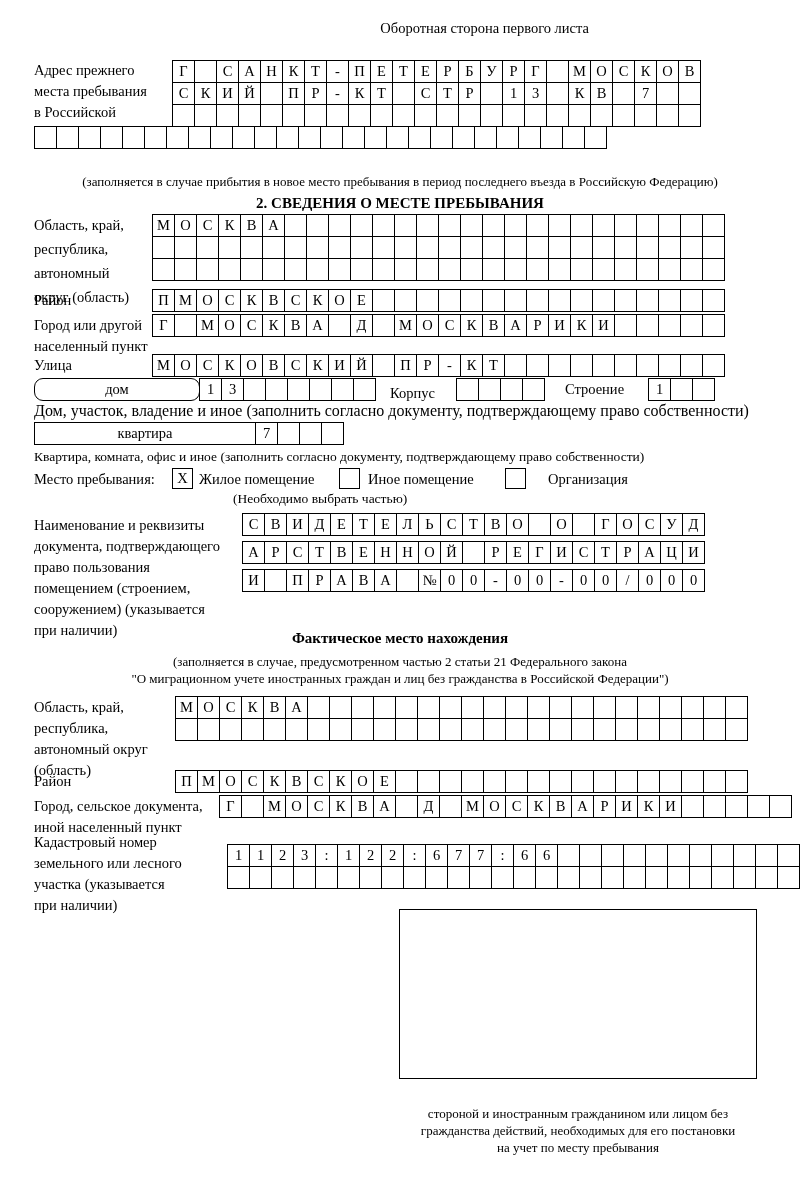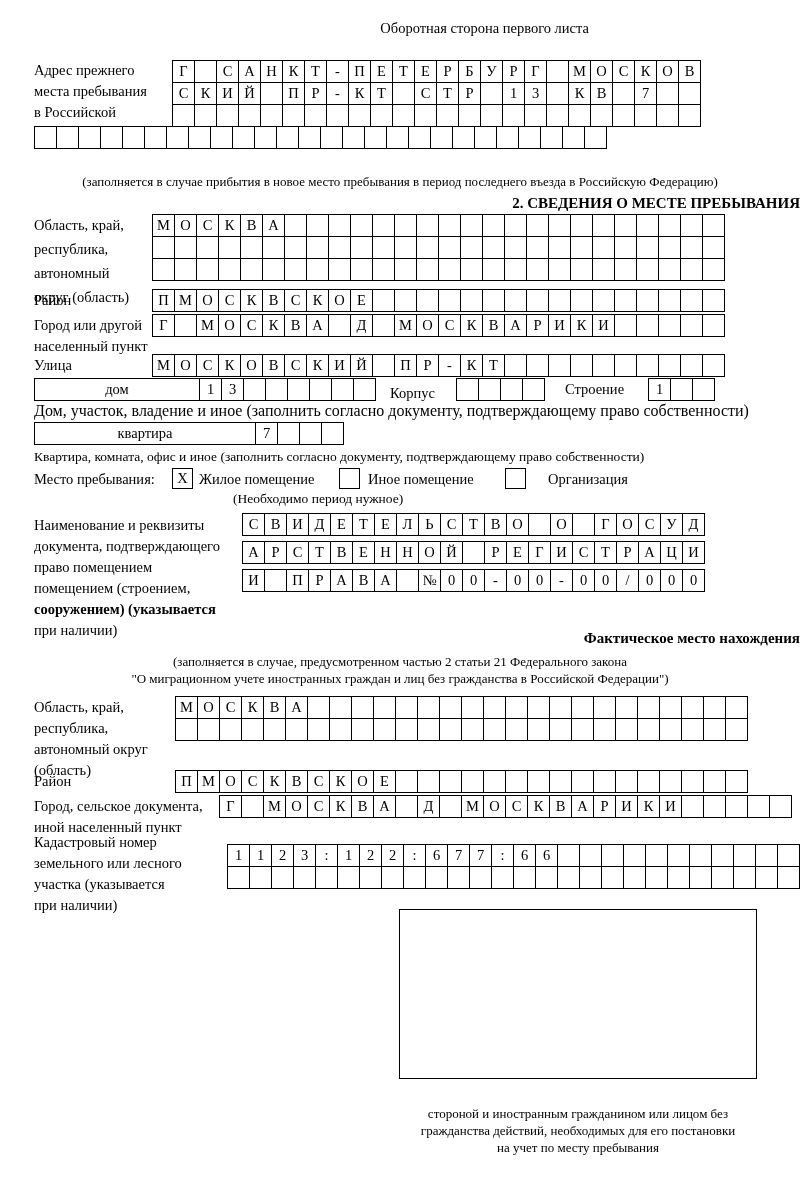--- a/index.html
+++ b/index.html
@@ -32,21 +32,21 @@
     font-size: 14.5px;
     line-height: 19px;
     white-space: nowrap;
   }
   .ctr {
     position: absolute;
     text-align: center;
     font-size: 14.5px;
     line-height: 18px;
   }
-  .bold { font-weight: bold; text-align: right; }
+  .bold { font-weight: bold; }
   .boxrow {
     position: absolute;
     display: flex;
   }
   .cell {
     width: 23px;
     height: 23px;
     border: 1px solid #000;
     margin-right: -1px;
     box-sizing: border-box;
@@ -387,21 +387,21 @@
       <div class="cell"></div>
       <div class="cell"></div>
       <div class="cell"></div>
       <div class="cell"></div>
       <div class="cell"></div>
       <div class="cell"></div>
       <div class="cell"></div>
       <div class="cell"></div>
     </div>
 
-  <div class="wbox" style="left:34px; top:378px; width:166px;">дом</div>
+  <div class="wbox" style="left:34px; top:378px; width:166px;border-radius:9px;">дом</div>
   <div class="boxrow" style="left:199px; top:378px;">
       <div class="cell">1</div>
       <div class="cell">3</div>
       <div class="cell"></div>
       <div class="cell"></div>
       <div class="cell"></div>
       <div class="cell"></div>
       <div class="cell"></div>
       <div class="cell"></div>
     </div>
@@ -430,27 +430,27 @@
     </div>
   <div class="lbl" style="left:34px; top:447px; font-size:13.5px;">Квартира, комната, офис и иное (заполнить согласно документу, подтверждающему право собственности)</div>
 
   <div class="lbl" style="left:34px; top:470px;">Место пребывания:</div>
   <div class="chk" style="left:172px; top:468px;">X</div>
   <div class="lbl" style="left:199px; top:470px;">Жилое помещение</div>
   <div class="chk" style="left:339px; top:468px;"></div>
   <div class="lbl" style="left:368px; top:470px;">Иное помещение</div>
   <div class="chk" style="left:505px; top:468px;"></div>
   <div class="lbl" style="left:548px; top:470px;">Организация</div>
-  <div class="lbl" style="left:233px; top:489px; font-size:13.5px;">(Необходимо период нужное)</div>
+  <div class="lbl" style="left:233px; top:489px; font-size:13.5px;">(Необходимо выбрать частью)</div>
 
   <div class="lbl" style="left:34px; top:516px;">Наименование и реквизиты</div>
   <div class="lbl" style="left:34px; top:537px;">документа, подтверждающего</div>
-  <div class="lbl" style="left:34px; top:558px;">право помещением</div>
+  <div class="lbl" style="left:34px; top:558px;">право пользования</div>
   <div class="lbl" style="left:34px; top:579px;text-align:center;">помещением (строением,</div>
-  <div class="lbl" style="left:34px; top:600px;font-weight:bold;">сооружением) (указывается</div>
+  <div class="lbl" style="left:34px; top:600px;">сооружением) (указывается</div>
   <div class="lbl" style="left:34px; top:621px;">при наличии)</div>
 
   <div class="boxrow" style="left:242px; top:513px;">
       <div class="cell">С</div>
       <div class="cell">В</div>
       <div class="cell">И</div>
       <div class="cell">Д</div>
       <div class="cell">Е</div>
       <div class="cell">Т</div>
       <div class="cell">Е</div>

